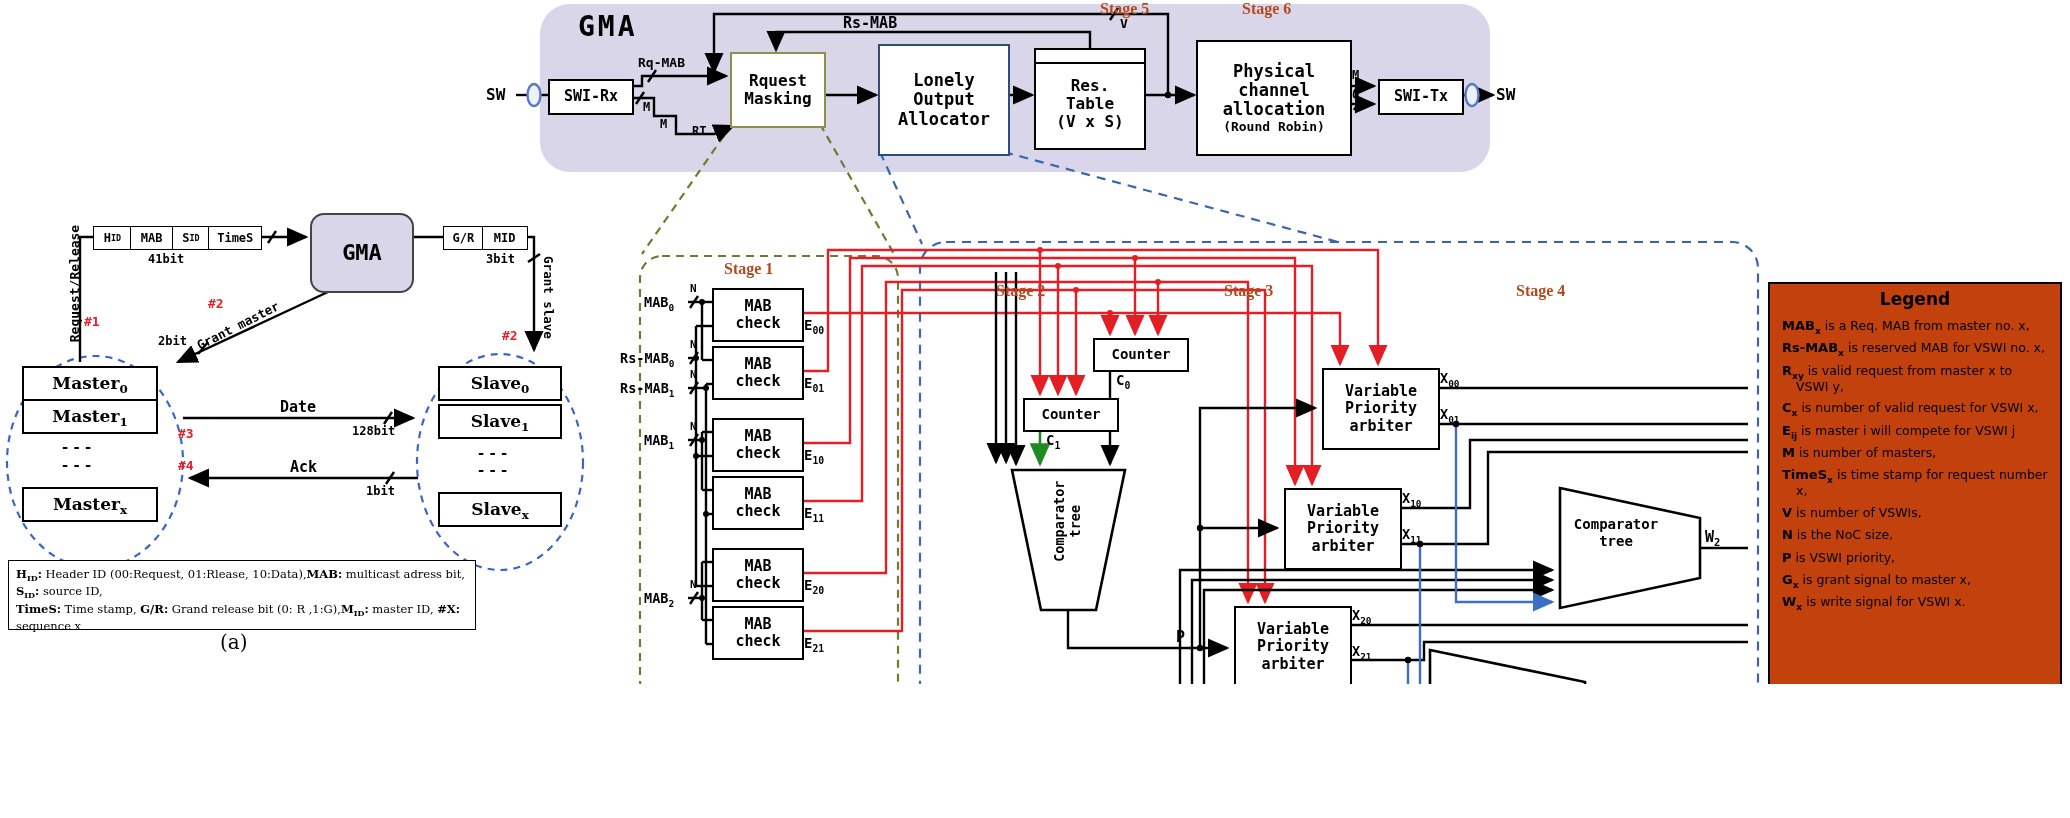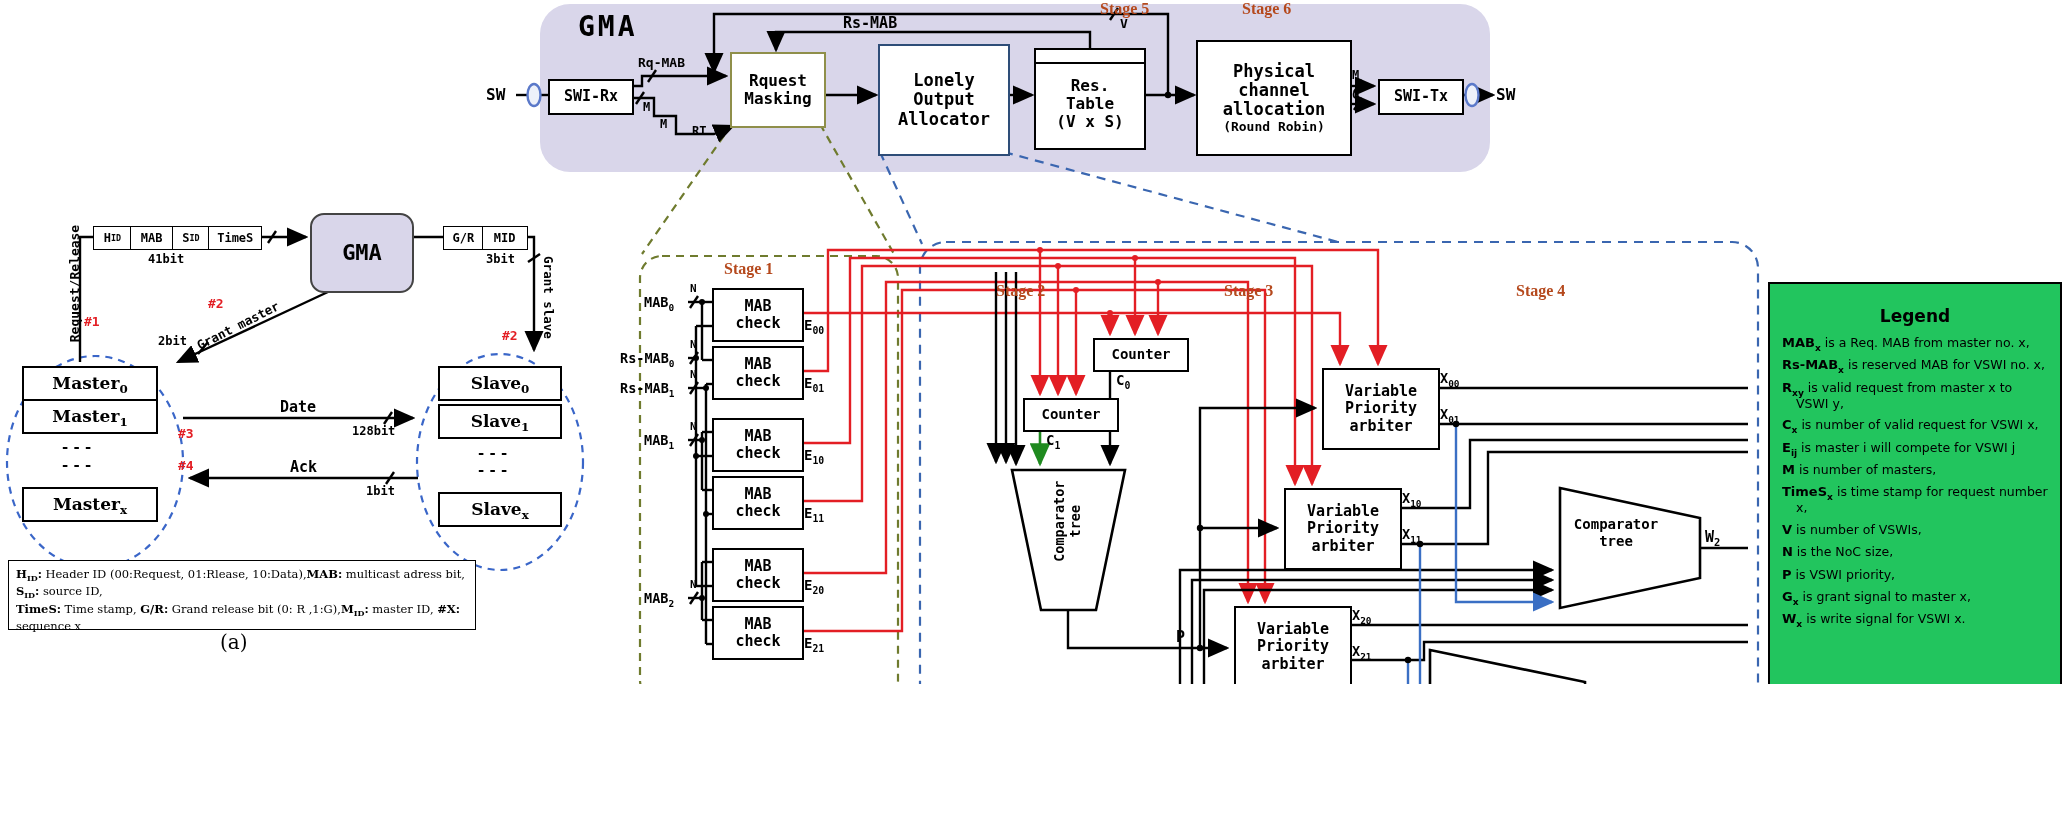--- a/index.html
+++ b/index.html
@@ -19,21 +19,21 @@
   .cellrow{position:absolute;display:flex;z-index:2}
   .k{stroke:#000;stroke-width:2.4;fill:none}
   .r{stroke:#e31e24;stroke-width:2.4;fill:none}
   .bl{stroke:#3a6fc4;stroke-width:2.4;fill:none}
   .g{stroke:#1f8a1f;stroke-width:2.6;fill:none}
   .dgrn{stroke:#6f7b2e;stroke-width:2.2;stroke-dasharray:8 6;fill:none}
   .dblu{stroke:#3a66b0;stroke-width:2.2;stroke-dasharray:9 7;fill:none}
   .poly{fill:#fff;stroke:#000;stroke-width:2.6}
   .dk{fill:#000}.dr{fill:#e31e24}
   .notebox{position:absolute;z-index:2;border:1.7px solid #000;background:#fff;font-family:"DejaVu Serif",serif;font-size:11.5px;line-height:1.5;padding:5px 7px;color:#000}
-  .legendbox{position:absolute;z-index:2;border:2.2px solid #000;background:#22c55e;padding:20px 12px;color:#000}
+  .legendbox{position:absolute;z-index:2;border:2.2px solid #000;background:#c2410c;padding:3px 12px;color:#000}
   .lgt{text-align:center;font-weight:bold;font-size:17px;margin:2px 0 9px;font-family:"DejaVu Sans",sans-serif}
   .lgi{font-family:"DejaVu Sans",sans-serif;font-size:12.5px;line-height:1.22;margin-bottom:6.5px;padding-left:14px;text-indent:-14px}
   .lgi b{font-size:13px}
 </style>
 </head>
 <body>
 
 <div class="canvas">
 
   <div class="panel" style="left:540px;top:4px;width:950px;height:168px"></div>

